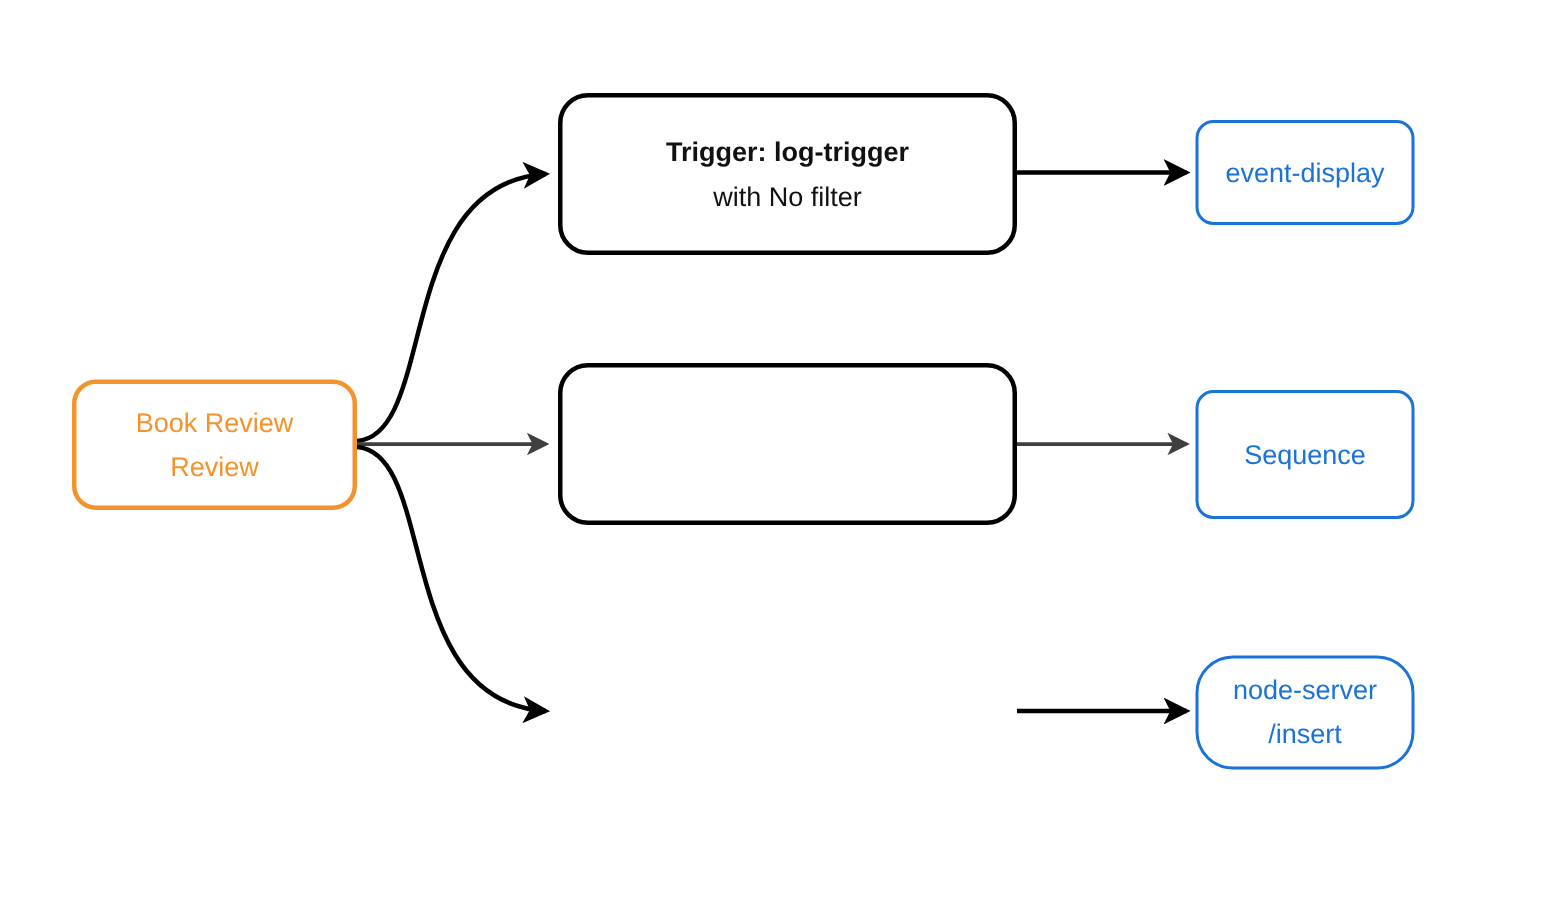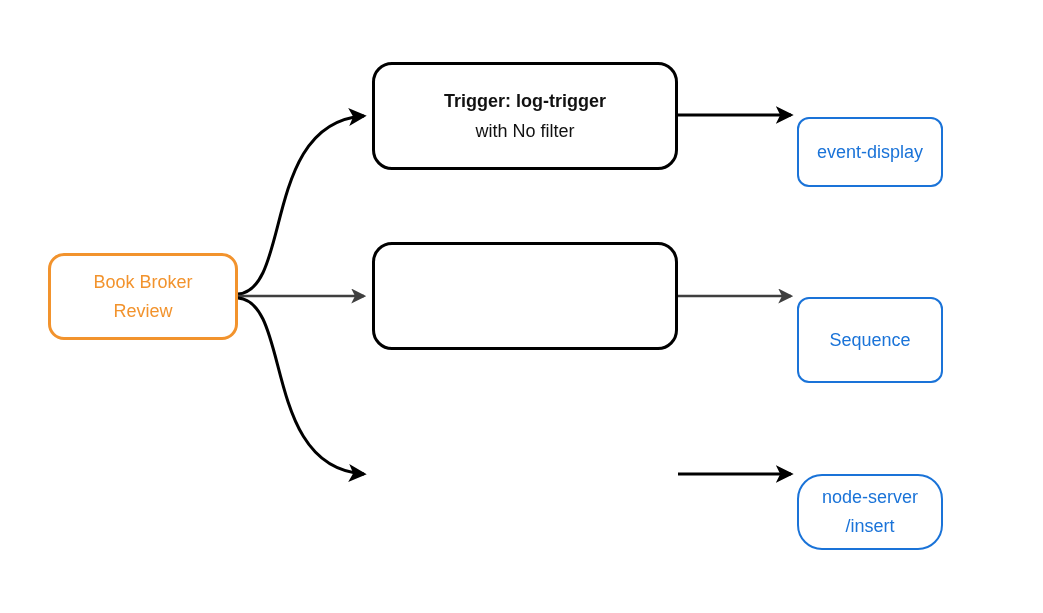--- a/index.html
+++ b/index.html
@@ -61,21 +61,20 @@
   }
   .trigger-1 { top: 62px;  height: 108px; }
   .trigger-2 { top: 242px; height: 108px; }
   .trigger-3 { top: 413px; height: 122px; }
   .sink {
     width: 146px; left: 797px;
     border: 2.5px solid var(--sink-blue);
     border-radius: 12px;
     color: var(--sink-blue);
     line-height: 29px;
-    margin-top: 37px;
   }
   .sink-1 { top: 80px;  height: 70px; }
   .sink-2 { top: 260px; height: 86px; }
   .sink-3 { top: 437px; height: 76px; border-radius: 25px; }
   .line b { font-weight: bold; }
 </style>
 </head>
 <body>
 
 <div class="canvas">
@@ -93,21 +92,21 @@
     <path class="edge edge-black" marker-end="url(#arrowBlack)" d="M 238 294 C 292 290 262 122 364 116"></path>
     <path class="edge edge-gray" marker-end="url(#arrowGray)" d="M 238 296 L 364 296"></path>
     <path class="edge edge-black" marker-end="url(#arrowBlack)" d="M 238 298 C 292 302 262 468 364 474"></path>
 
     <path class="edge edge-black" marker-end="url(#arrowBlack)" d="M 678 115 L 791 115"></path>
     <path class="edge edge-gray" marker-end="url(#arrowGray)" d="M 678 296 L 791 296"></path>
     <path class="edge edge-black" marker-end="url(#arrowBlack)" d="M 678 474 L 791 474"></path>
   </svg>
 
   <div class="node broker">
-    <div class="line">Book Broker</div>
+    <div class="line">Book Review</div>
     <div class="line">Review</div>
   </div>
 
   <div class="node trigger trigger-1">
     <div class="line">
       <b>Trigger: log-trigger</b>
     </div>
     <div class="line">with No filter</div>
   </div>
 

